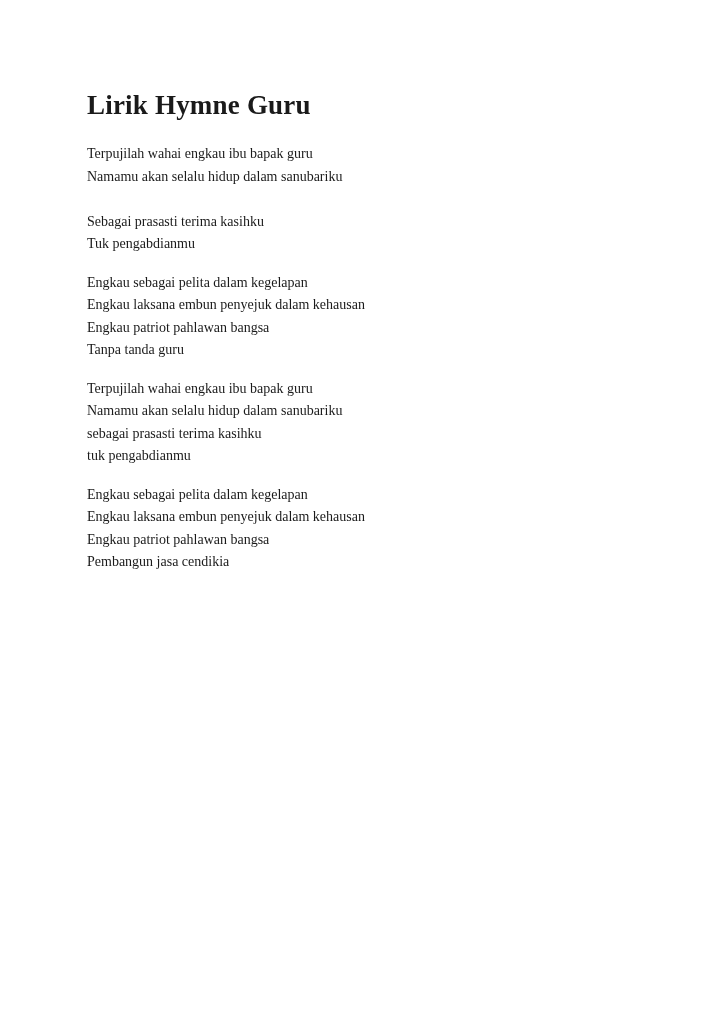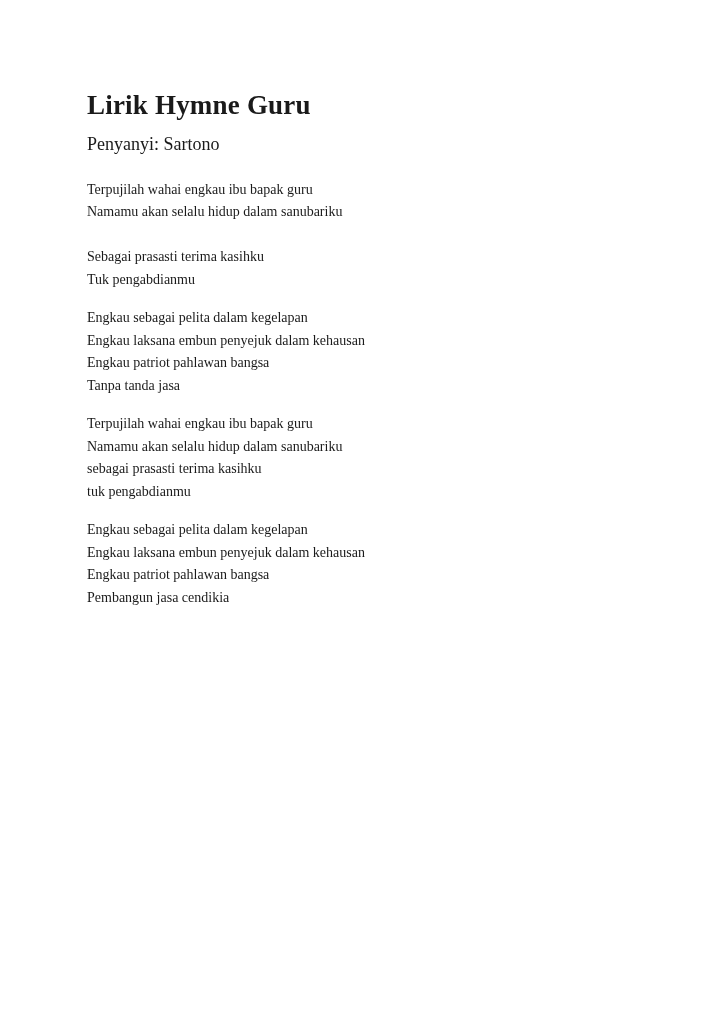--- a/index.html
+++ b/index.html
@@ -40,20 +40,19 @@
     margin: 0 0 16px 0;
     font-size: 14px;
     line-height: 22.5px;
   }
 </style>
 </head>
 <body>
 
 <main class="page">
   <h1 class="doc-title">Lirik Hymne Guru</h1>
-  <p class="singer-line">Penyanyi: Sartono</p>
   <section class="lyrics" id="lyrics">
       <p class="stanza"><span>Terpujilah wahai engkau ibu bapak guru</span><br><span>Namamu akan selalu hidup dalam sanubariku</span><br><br><span>Sebagai prasasti terima kasihku</span><br><span>Tuk pengabdianmu</span></p>
-      <p class="stanza"><span>Engkau sebagai pelita dalam kegelapan</span><br><span>Engkau laksana embun penyejuk dalam kehausan</span><br><span>Engkau patriot pahlawan bangsa</span><br><span>Tanpa tanda jasa</span></p>
+      <p class="stanza"><span>Engkau sebagai pelita dalam kegelapan</span><br><span>Engkau laksana embun penyejuk dalam kehausan</span><br><span>Engkau patriot pahlawan bangsa</span><br><span>Tanpa tanda guru</span></p>
       <p class="stanza"><span>Terpujilah wahai engkau ibu bapak guru</span><br><span>Namamu akan selalu hidup dalam sanubariku</span><br><span>sebagai prasasti terima kasihku</span><br><span>tuk pengabdianmu</span></p>
       <p class="stanza"><span>Engkau sebagai pelita dalam kegelapan</span><br><span>Engkau laksana embun penyejuk dalam kehausan</span><br><span>Engkau patriot pahlawan bangsa</span><br><span>Pembangun jasa cendikia</span></p>
     </section>
 </main>
 
 </body></html>

